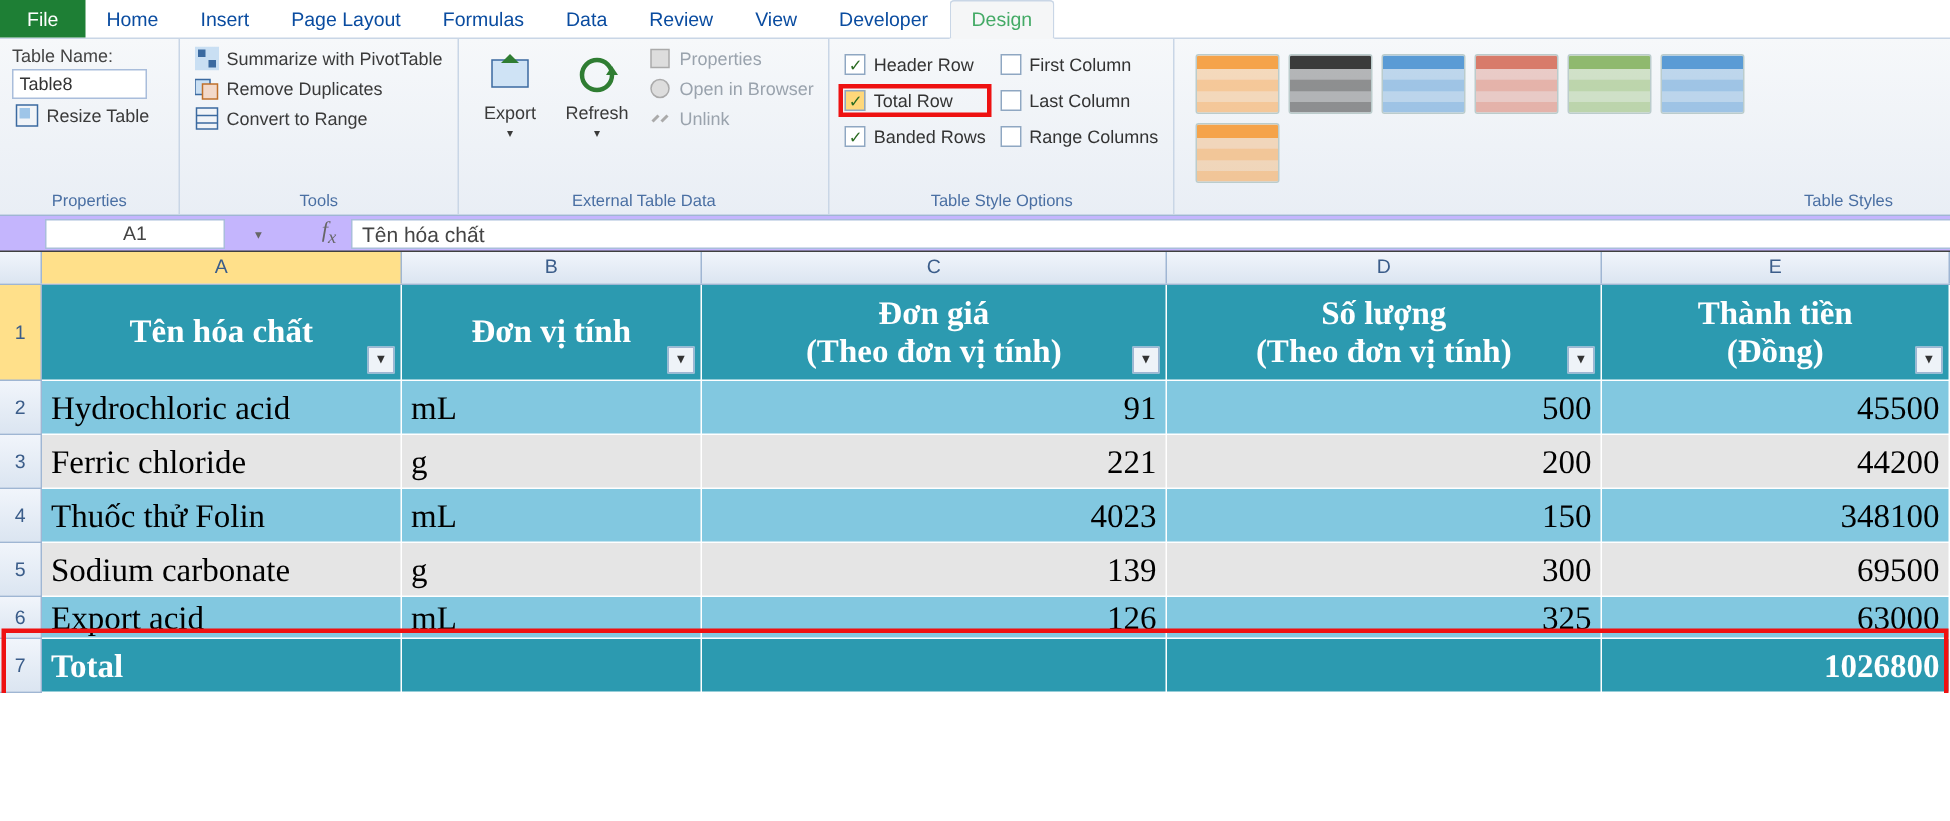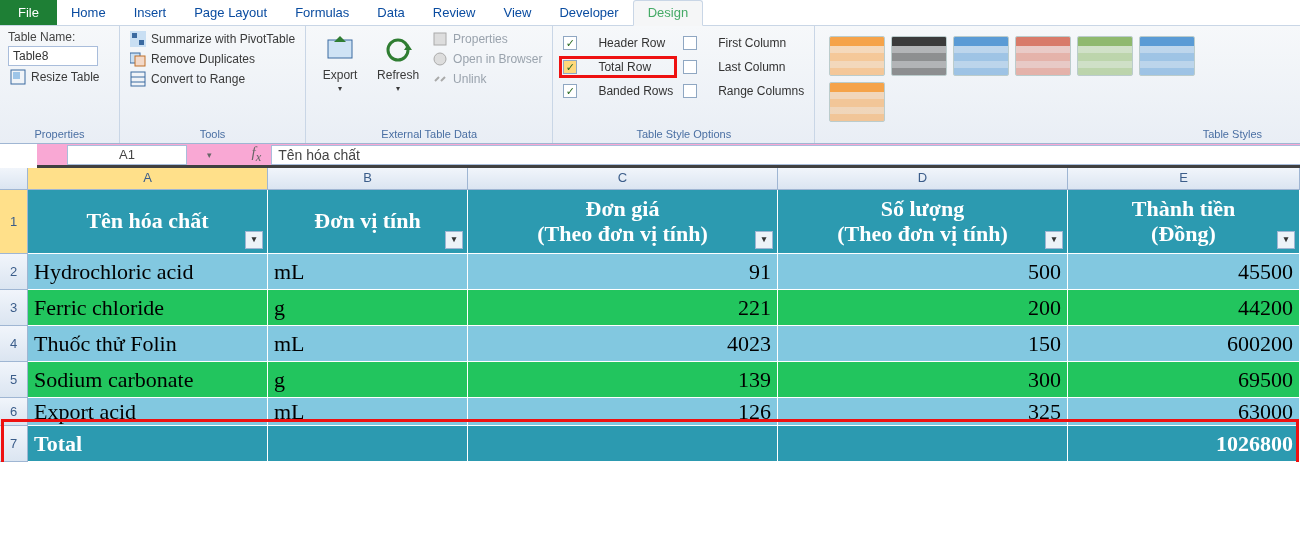--- a/index.html
+++ b/index.html
@@ -15,36 +15,36 @@
   .ribbon { display: flex; height: 118px; background: linear-gradient(#f6f8fa,#e9eef5); border-bottom: 1px solid #9fb6d3; }
   .group { display: flex; flex-direction: column; border-right: 1px solid #c9d6e6; padding: 4px 8px 0; }
   .group-body { flex: 1; display: flex; gap: 6px; align-items: flex-start; }
   .group-label { text-align: center; font-size: 11px; color: #4a6fa3; padding: 2px 0 3px; }
   .vbtns { display: flex; flex-direction: column; gap: 2px; }
   .hbtn { display: flex; align-items: center; gap: 5px; padding: 1px 2px; color: #3a3a3a; font-size: 12px; cursor: pointer; white-space: nowrap; }
   .hbtn.big { flex-direction: column; gap: 2px; align-items: center; padding-top: 4px; width: 52px; }
   .hbtn.gray { color: #9aa3ad; }
   .ico16 { width: 16px; height: 16px; display: inline-flex; align-items: center; justify-content: center; }
   .ico32 { width: 32px; height: 32px; display: inline-flex; align-items: center; justify-content: center; }
-  .chkrow { display: flex; align-items: center; gap: 21px; padding: 2px 2px; font-size: 12px; color: #333; cursor: pointer; }
+  .chkrow { display: flex; align-items: center; gap: 5px; padding: 2px 2px; font-size: 12px; color: #333; cursor: pointer; }
   .chkbox { width: 14px; height: 14px; border: 1px solid #8fa7c2; background: #fff; display: inline-flex; align-items: center; justify-content: center; font-size: 11px; color: #2b6b22; }
   .chkbox.checked::after { content: "✓"; }
   .highlight-red { outline: 3px solid #e11; outline-offset: -1px; }
 
   .input { height: 20px; border: 1px solid #a9bddb; background: #fff; padding: 0 4px; font-size: 12px; color: #333; width: 90px; }
 
   
   .gallery { display: flex; gap: 6px; padding: 6px 6px 0; flex-wrap: wrap; width: 420px; }
   .swatch { width: 56px; height: 40px; display: flex; flex-direction: column; border: 1px solid #bcc; border-radius: 2px; overflow: hidden; cursor: pointer; }
   .swatch div { flex: 1; }
   .swatch .hdr { height: 9px; flex: none; }
   .swatch .r1 { opacity: .35; } .swatch .r2 { opacity: .55; } .swatch .r3 { opacity: .35; } .swatch .r4 { opacity: .55; }
 
   
-  .fxbar { display: flex; align-items: center; height: 24px; background: #f9a8d4; border-bottom: 3px solid #404040; margin-left: 37px; }
+  .fxbar { display: flex; align-items: center; height: 24px; background: #c4b5fd; border-bottom: 1px solid #404040; }
   .namebox { width: 120px; text-align: center; border: 1px solid #a9bddb; background: #fff; height: 20px; margin: 0 20px 0 30px; font-size: 13px; padding-top:1px;}
   .fxlabel { font-style: italic; font-family: "Times New Roman", serif; font-size: 15px; color: #666; margin: 0 10px 0 40px; }
   .fxinput { flex: 1; border: 1px solid #a9bddb; border-right: none; background: #fff; height: 20px; padding: 1px 6px; font-size: 14px; }
 
   
   .sheet-wrap { position: relative; }
   .colhead { display: flex; height: 22px; background: linear-gradient(#f1f5fb,#dbe5f1); border-bottom: 1px solid #9fb6d3; color: #3b5d8a; font-size: 13px; }
   .corner { width: 28px; border-right: 1px solid #9fb6d3; }
   .ch { text-align: center; border-right: 1px solid #9fb6d3; padding-top: 2px; cursor: pointer; }
   .ch.sel { background: #ffe08a; }
@@ -54,21 +54,21 @@
   .rh { height: 36px; background: linear-gradient(#f1f5fb,#dbe5f1); border-bottom: 1px solid #9fb6d3; border-right: 1px solid #9fb6d3; text-align: center; font-size: 13px; color: #3b5d8a; display:flex; align-items:center; justify-content:center;}
   .rh.hdr { height: 64px; }
   .rh.sel { background: #ffe08a; }
 
   .cells { flex: 1; }
   .tr { display: flex; height: 36px; }
   .tr.hdr { height: 64px; }
   .td { border-right: 1px solid #fff; border-bottom: 1px solid #fff; padding: 4px 6px; font-family: "Times New Roman", serif; font-size: 22px; color: #000; display:flex; align-items:center; overflow:hidden;}
   .tr.hdr .td { background: #2c9ab0; color: #fff; font-weight: bold; font-size: 22px; text-align: center; align-items:center; justify-content:center; position:relative; line-height:1.1;}
   .tr.band1 .td { background: #82c8e0; }
-  .tr.band2 .td { background: #22c55e; }
+  .tr.band2 .td { background: #e5e5e5; }
   .tr.total .td { background: #2c9ab0; color: #fff; font-weight: bold; }
   .td.num { justify-content: flex-end; }
   .filter-btn { position:absolute; right:4px; bottom:4px; width:18px; height:18px; background:#eef3f8; border:1px solid #9fb6d3; display:flex; align-items:center; justify-content:center; font-size:9px; color:#333;}
 
   .total-highlight { position:absolute; left:4px; right:4px; bottom:0; height:40px; outline:3px solid #e11; pointer-events:none;}
 
   
   .cA{width:240px}.cB{width:200px}.cC{width:310px}.cD{width:290px}.cE{width:232px}
 </style>
 </head>
@@ -352,21 +352,21 @@
           <div class="td cB ">g</div>
           <div class="td cC num">221</div>
           <div class="td cD num">200</div>
           <div class="td cE num">44200</div>
         </div>
         <div class="tr band1">
           <div class="td cA ">Thuốc thử Folin</div>
           <div class="td cB ">mL</div>
           <div class="td cC num">4023</div>
           <div class="td cD num">150</div>
-          <div class="td cE num">600200</div>
+          <div class="td cE num">348100</div>
         </div>
         <div class="tr band2">
           <div class="td cA ">Sodium carbonate</div>
           <div class="td cB ">g</div>
           <div class="td cC num">139</div>
           <div class="td cD num">300</div>
           <div class="td cE num">69500</div>
         </div>
         <div class="tr band1" style="height: 28px;">
           <div class="td cA ">Export acid</div>

